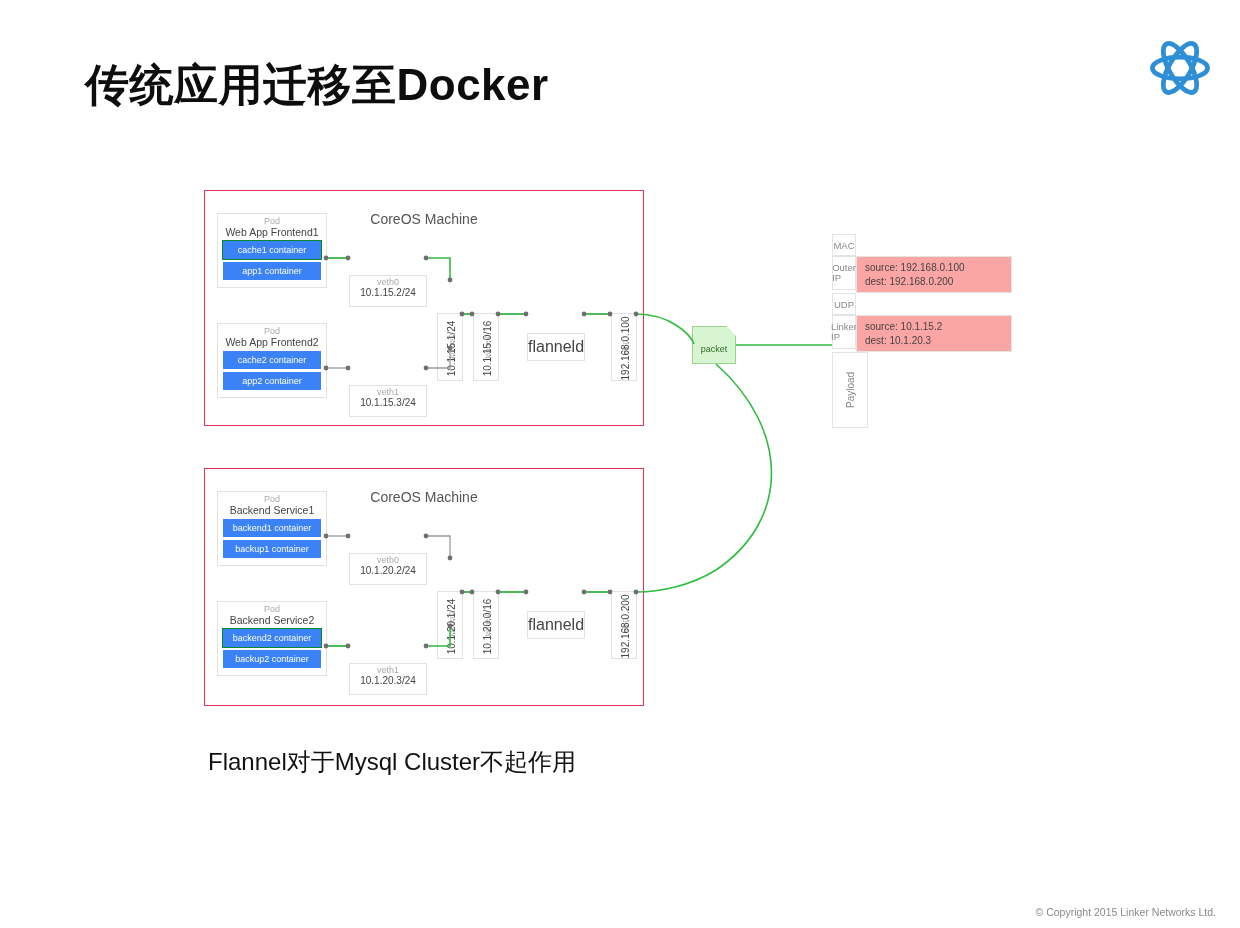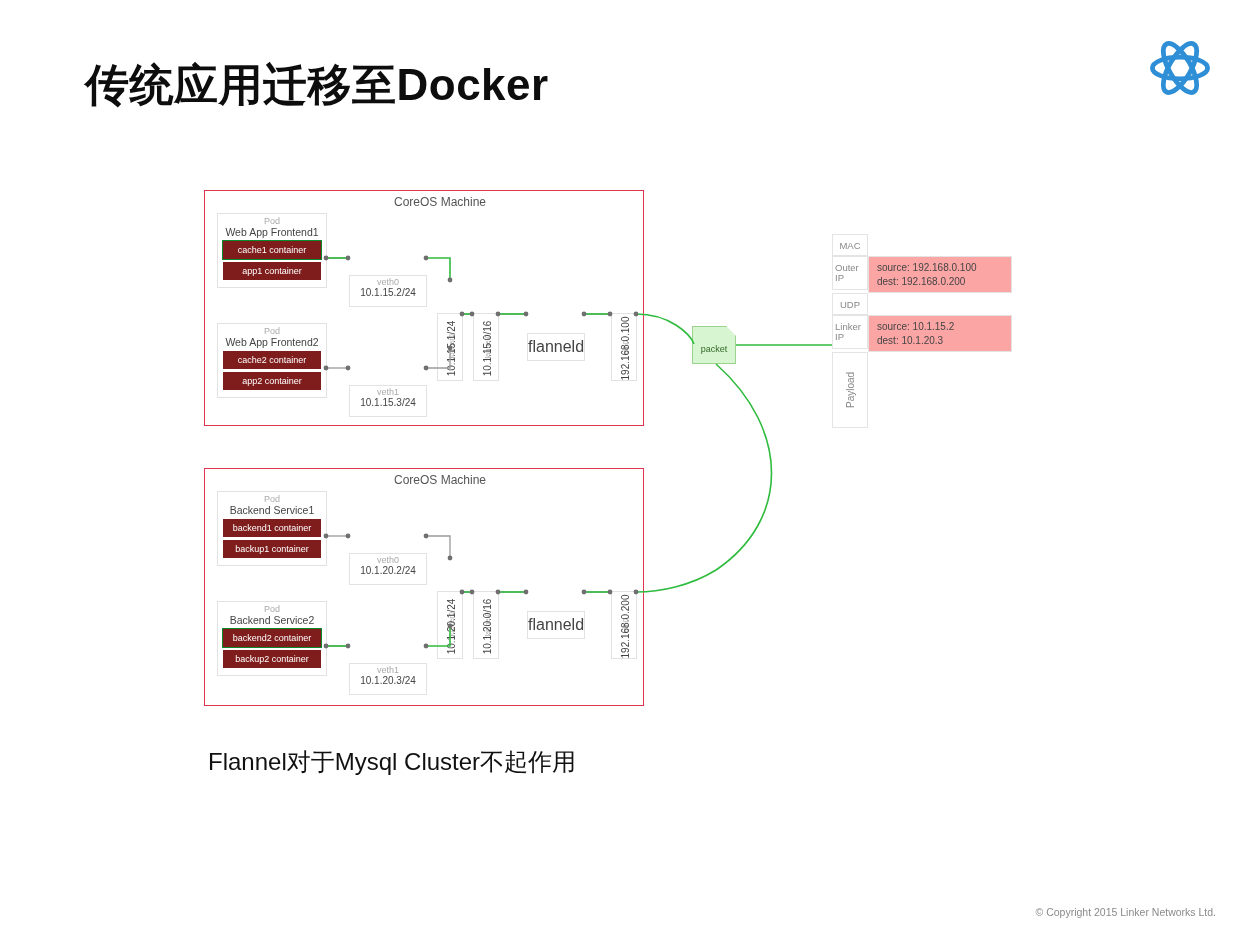--- a/index.html
+++ b/index.html
@@ -48,40 +48,39 @@
   .machine {
     position: absolute;
     border: 1.5px solid #e5344f;
     background: #fff;
   }
   .m1 { left: 204px; top: 190px; width: 440px; height: 236px; }
   .m2 { left: 204px; top: 468px; width: 440px; height: 238px; }
 
   .machine-title {
     position: absolute;
-    top: 4px;
+    top: 20px;
     left: 50%;
     transform: translateX(-50%);
-    font-size: 12px;
+    font-size: 14px;
     color: #555;
-    margin-left: 16px;
   }
 
   
   .pod {
     position: absolute;
     width: 110px;
     border: 1px solid #e2e2e2;
     background: #fff;
     padding-bottom: 4px;
   }
   .pod .pod-label { font-size: 9px; color:#aaa; text-align:center; margin-top:2px; }
   .pod .pod-name  { font-size: 10.5px; color:#444; text-align:center; margin-bottom:3px; }
   .container-box {
-    background: #7f1d1d;
+    background: #3b82f6;
     color: #fff;
     font-size: 9px;
     text-align: center;
     padding: 4px 2px;
     margin: 3px 5px;
   }
   .container-box.active { outline: 1.2px solid #0a8a2b; }
 
   
   .sbox {
@@ -118,21 +117,21 @@
     font-size: 9px;
     text-align: center;
     line-height: 44px;
     color:#326a29;
     clip-path: polygon(0 0, 78% 0, 100% 26%, 100% 100%, 0 100%);
   }
 
   
   .pstack { position:absolute; left: 832px; top: 234px; width: 180px; }
   .pstack .hrow { display:flex; }
-  .pstack .hlabel { width:36px; border:1px solid #e4e4e4; background:#fff; font-size:9.5px; color:#888; display:flex; align-items:center; justify-content:center; }
+  .pstack .hlabel { width:24px; border:1px solid #e4e4e4; background:#fff; font-size:9.5px; color:#888; display:flex; align-items:center; justify-content:center; }
   .pstack .hbody { flex:1; border:1px solid #e4e4e4; background:#fca5a5; padding:4px 8px; font-size:10px; color:#444; line-height:1.35; }
   .pay-vert { writing-mode: vertical-rl; transform: rotate(180deg); color:#888; font-size:10px; width:36px; height:76px; border:1px solid #e4e4e4; display:flex; align-items:center; justify-content:center; }
 
   svg.wire { position:absolute; overflow:visible; pointer-events:none; }
 </style>
 </head>
 <body>
 
 <div class="title">传统应用迁移至Docker</div>
 

